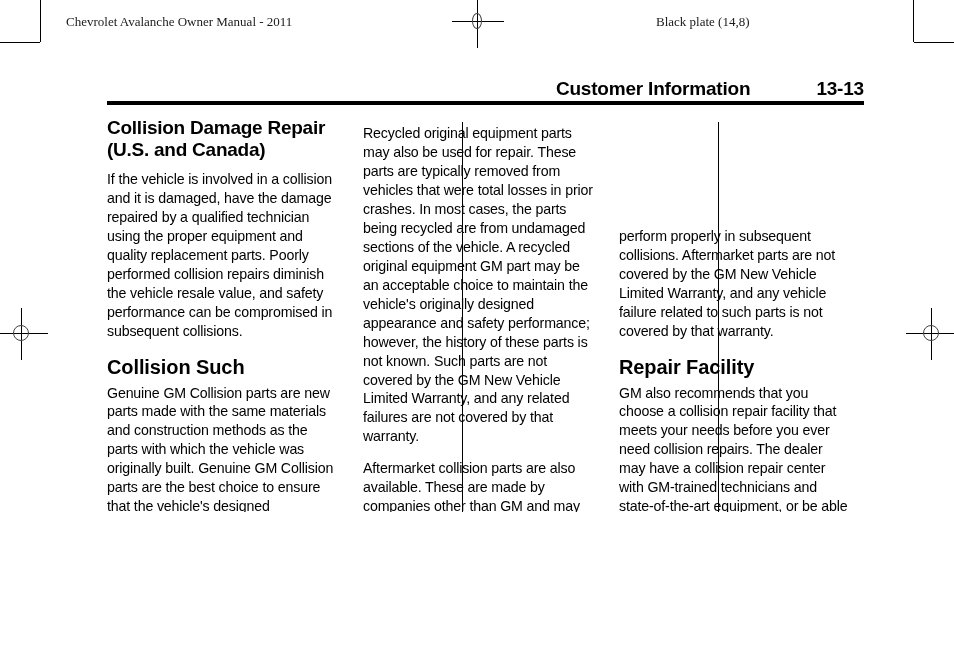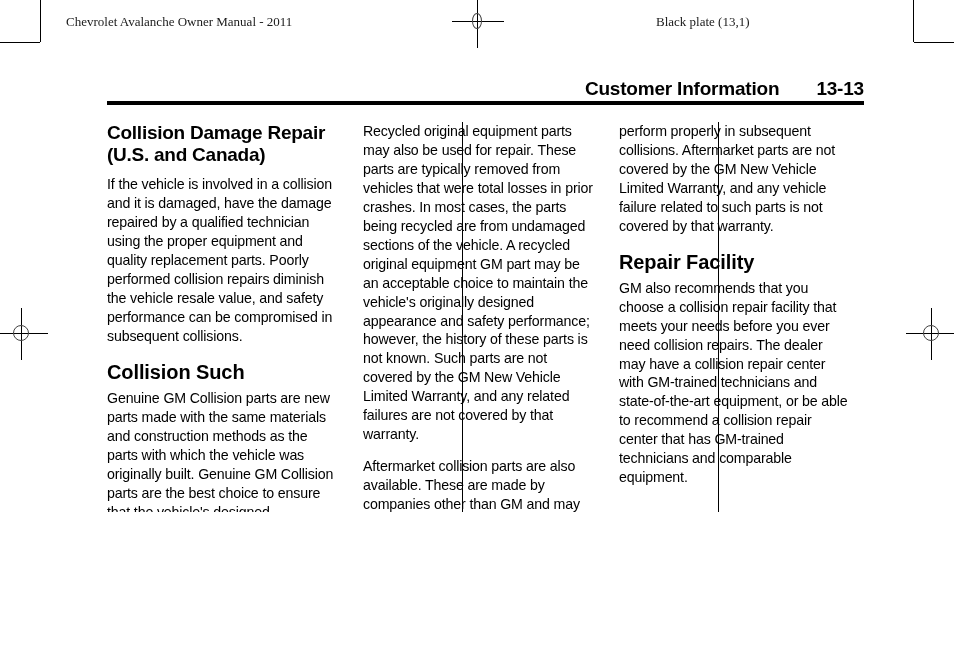--- a/index.html
+++ b/index.html
@@ -81,40 +81,42 @@
     position: absolute;
     left: 107px;
     top: 78px;
     width: 757px;
     display: flex;
     align-items: baseline;
     justify-content: flex-end;
     font-size: 19px;
     font-weight: bold;
     letter-spacing: -0.2px;
+    gap: 29px;
   }
   #running-head .rh-title { }
   #running-head .rh-folio { margin-left: 37px; }
   #head-rule {
     position: absolute;
     left: 107px;
     top: 101px;
     width: 757px;
     height: 4px;
     background: #000;
   }
 
   
   #columns {
     position: absolute;
     left: 107px;
     top: 122px;
     width: 757px;
     height: 470px;
     display: flex;
+    align-items: flex-end;
   }
   .col {
     width: 231px;
     position: relative;
   }
   .col + .col { margin-left: 25px; }
   .col-rule {
     position: absolute;
     top: 0;
     width: 1px;
@@ -176,21 +178,21 @@
     <div class="rm-h"></div>
     <div class="rm-c"></div>
   </div>
   <div class="regmark narrow" style="left:452px; top:617px;">
     <div class="rm-v"></div>
     <div class="rm-h"></div>
     <div class="rm-c"></div>
   </div>
 
   <div class="slug" id="slug-left">Chevrolet Avalanche Owner Manual - 2011</div>
-  <div class="slug" id="slug-right">Black plate (13,1)</div>
+  <div class="slug" id="slug-right">Black plate (14,8)</div>
 
   <div id="running-head">
     <span class="rh-title">Customer Information</span>
     <span class="rh-folio">13-13</span>
   </div>
   <div id="head-rule"></div>
 
   <div id="columns">
     <div class="col">
         <h1 class="sec-title">Collision Damage Repair (U.S. and Canada)</h1>

